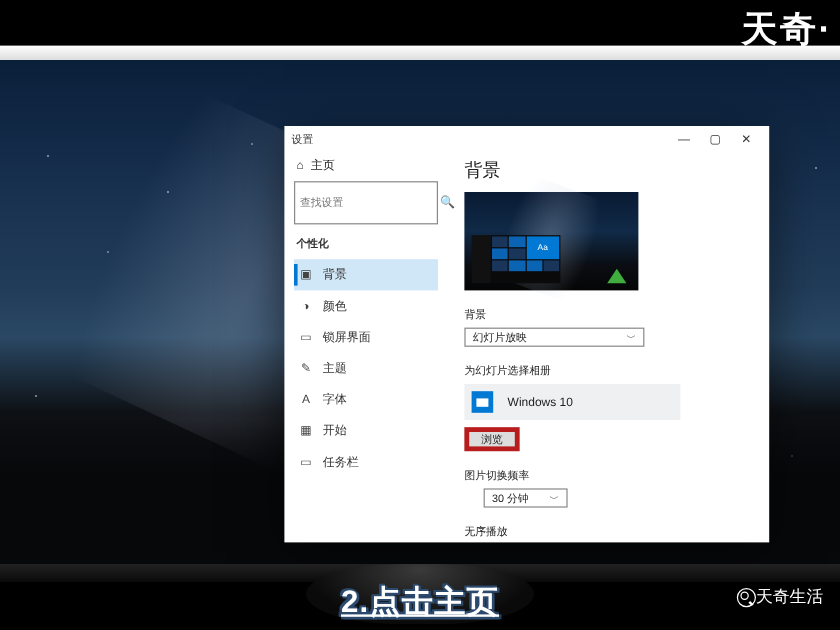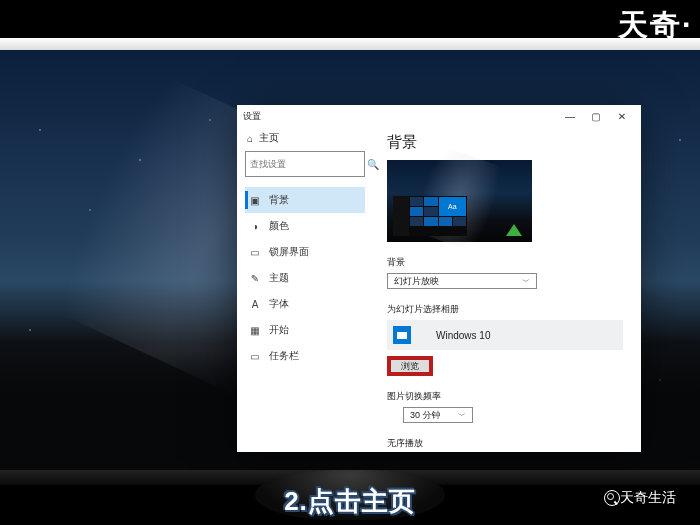--- a/index.html
+++ b/index.html
@@ -21,37 +21,37 @@
     radial-gradient(1px 1px at 620px 180px,#cfd9e6,transparent),
     radial-gradient(1px 1px at 560px 260px,#fff,transparent),
     radial-gradient(1px 1px at 510px 340px,#cfd9e6,transparent),
     radial-gradient(1px 1px at 660px 330px,#fff,transparent);
   }
   .horizon { position:absolute; left:0; right:0; bottom:55px; height:120px; background:linear-gradient(180deg,rgba(10,12,14,0) 0%, #07080a 40%);}
   .monitor-bot { position:absolute; bottom:40px; left:0; right:0; height:15px; background:linear-gradient(#222,#0a0a0a);}
   .stand { position:absolute; bottom:5px; left:50%; transform:translateX(-50%); width:190px; height:50px; background: radial-gradient(ellipse at 50% 10%, #3a3a3a, #0a0a0a 70%); border-radius:50%/60%; }
 
   
-  .caption { position:absolute; bottom:6px; left:50%; transform:translateX(-50%); color:#fff; font-size:26px; font-weight:700; text-shadow: -2px 0 #2c4a6e, 2px 0 #2c4a6e, 0 -2px #2c4a6e, 0 2px #2c4a6e, -2px -2px #2c4a6e, 2px 2px #2c4a6e; letter-spacing:1px;}
-  .brand { position:absolute; bottom:18px; right:24px; color:#fff; font-size:14px; display:flex; align-items:center; gap:0;}
+  .caption { position:absolute; bottom:6px; left:50%; transform:translateX(-50%); color:#fff; font-size:26px; font-weight:700; text-shadow: -2px 0 #2c4a6e, 2px 0 #2c4a6e, 0 -2px #2c4a6e, 0 2px #2c4a6e, -2px -2px #2c4a6e, 2px 2px #2c4a6e; letter-spacing:1px;text-decoration:underline;}
+  .brand { position:absolute; bottom:18px; right:14px; color:#fff; font-size:14px; display:flex; align-items:center; gap:0;}
   .brand .ico { width:16px;height:16px;border:1.5px solid #fff;border-radius:50%; position:relative;}
   .brand .ico::after{content:"";position:absolute;width:5px;height:5px;border:1.5px solid #fff;border-radius:50%;top:2px;left:2px;}
   .brand .ico::before{content:"";position:absolute;width:4px;height:1.5px;background:#fff;bottom:2px;right:1px;transform:rotate(45deg);}
 
   
   .win { position:absolute; left:237px; top:105px; width:404px; height:347px; background:#fff; box-shadow:0 8px 40px rgba(0,0,0,.5); font-size:10px; color:#222;}
   .titlebar { height:22px; display:flex; align-items:center; padding:0 6px; }
   .titlebar .t-label{ font-size:9px; color:#333;}
   .titlebar .spacer{flex:1;}
   .tbtn { width:26px; height:22px; display:flex; align-items:center; justify-content:center; color:#333; font-size:10px;}
   .body { display:flex; height:calc(100% - 22px);}
   .side { width:136px; padding:2px 8px 8px 8px; }
   .home { display:flex; align-items:center; gap:6px; font-size:10px; padding:2px 0 6px 2px;}
   .home .hicon{ font-size:10px; }
-  .search { height:26px; border:1px solid #888; display:flex; align-items:center; padding:0 4px; margin-bottom:10px; background:#fff;}
+  .search { height:36px; border:1px solid #888; display:flex; align-items:center; padding:0 4px; margin-bottom:10px; background:#fff;}
   .search input{ border:0; outline:0; flex:1; font-size:9px; background:transparent;}
   .search .sicon{ font-size:10px; color:#555;}
   .cat { font-size:9px; color:#333; margin:4px 0 6px 2px; font-weight:600;}
   .navitem { display:flex; align-items:center; gap:8px; height:26px; padding-left:4px; font-size:10px; color:#333; position:relative;}
   .navitem.sel { background:#d0e7f7;}
   .navitem.sel::before{ content:""; position:absolute; left:0; top:4px; bottom:4px; width:3px; background:#0078d4;}
   .nicon{ width:12px; text-align:center; font-size:10px; color:#444;}
 
   .content { flex:1; padding:6px 14px 10px 14px; overflow:hidden;}
   .h1 { font-size:15px; font-weight:400; margin-bottom:8px;}
@@ -62,21 +62,21 @@
   .pv-start{width:16px;background:#111;}
   .pv-tiles{flex:1; display:grid; grid-template-columns:repeat(4,1fr); grid-auto-rows:9px; gap:1px; padding:1px; background:#0a0a0a;}
   .pv-tiles div{background:#0a63b3;}
   .pv-tiles .big{grid-column:span 2; grid-row:span 2; background:#0078d4; color:#fff; font-size:7px; display:flex;align-items:center;justify-content:center;}
   .pv-tiles .d{background:#1a355a;}
 
   .lbl { font-size:9px; margin-top:14px; margin-bottom:4px; color:#222;}
   .sel-box { height:16px; border:1px solid #888; width:150px; display:flex; align-items:center; padding:0 6px; font-size:9px; justify-content:space-between;}
   .sel-box.small{width:70px;margin-left:16px;}
   .chev{font-size:8px;color:#555;}
-  .album-row{ height:30px; background:#eef0f2; display:flex; align-items:center; gap:25px; padding:0 6px; width:236px;}
+  .album-row{ height:30px; background:#eef0f2; display:flex; align-items:center; gap:12px; padding:0 6px; width:180px;}
   .album-ico{width:18px;height:18px;background:#0078d4; display:flex;align-items:center;justify-content:center;}
   .album-ico span{width:10px;height:7px;background:#fff;}
   .btn { height:20px; padding:0 10px; background:#ddd; display:inline-flex; align-items:center; font-size:9px; margin-top:6px; border:4px solid #b91c1c;}
 </style>
 </head>
 <body>
 
 <div class="topbar">天奇·</div>
 <div class="monitor-top"></div>
 
@@ -97,20 +97,21 @@
   <div class="body">
     <div class="side">
       <div class="home">
         <span class="hicon">⌂</span>
         <span>主页</span>
       </div>
       <div class="search">
         <input placeholder="查找设置" style="">
         <span class="sicon">🔍</span>
       </div>
+      <div class="cat">个性化</div>
 
       <div class="navitem sel">
         <span class="nicon">▣</span>
         <span>背景</span>
       </div>
       <div class="navitem">
         <span class="nicon">◑</span>
         <span>颜色</span>
       </div>
       <div class="navitem">

